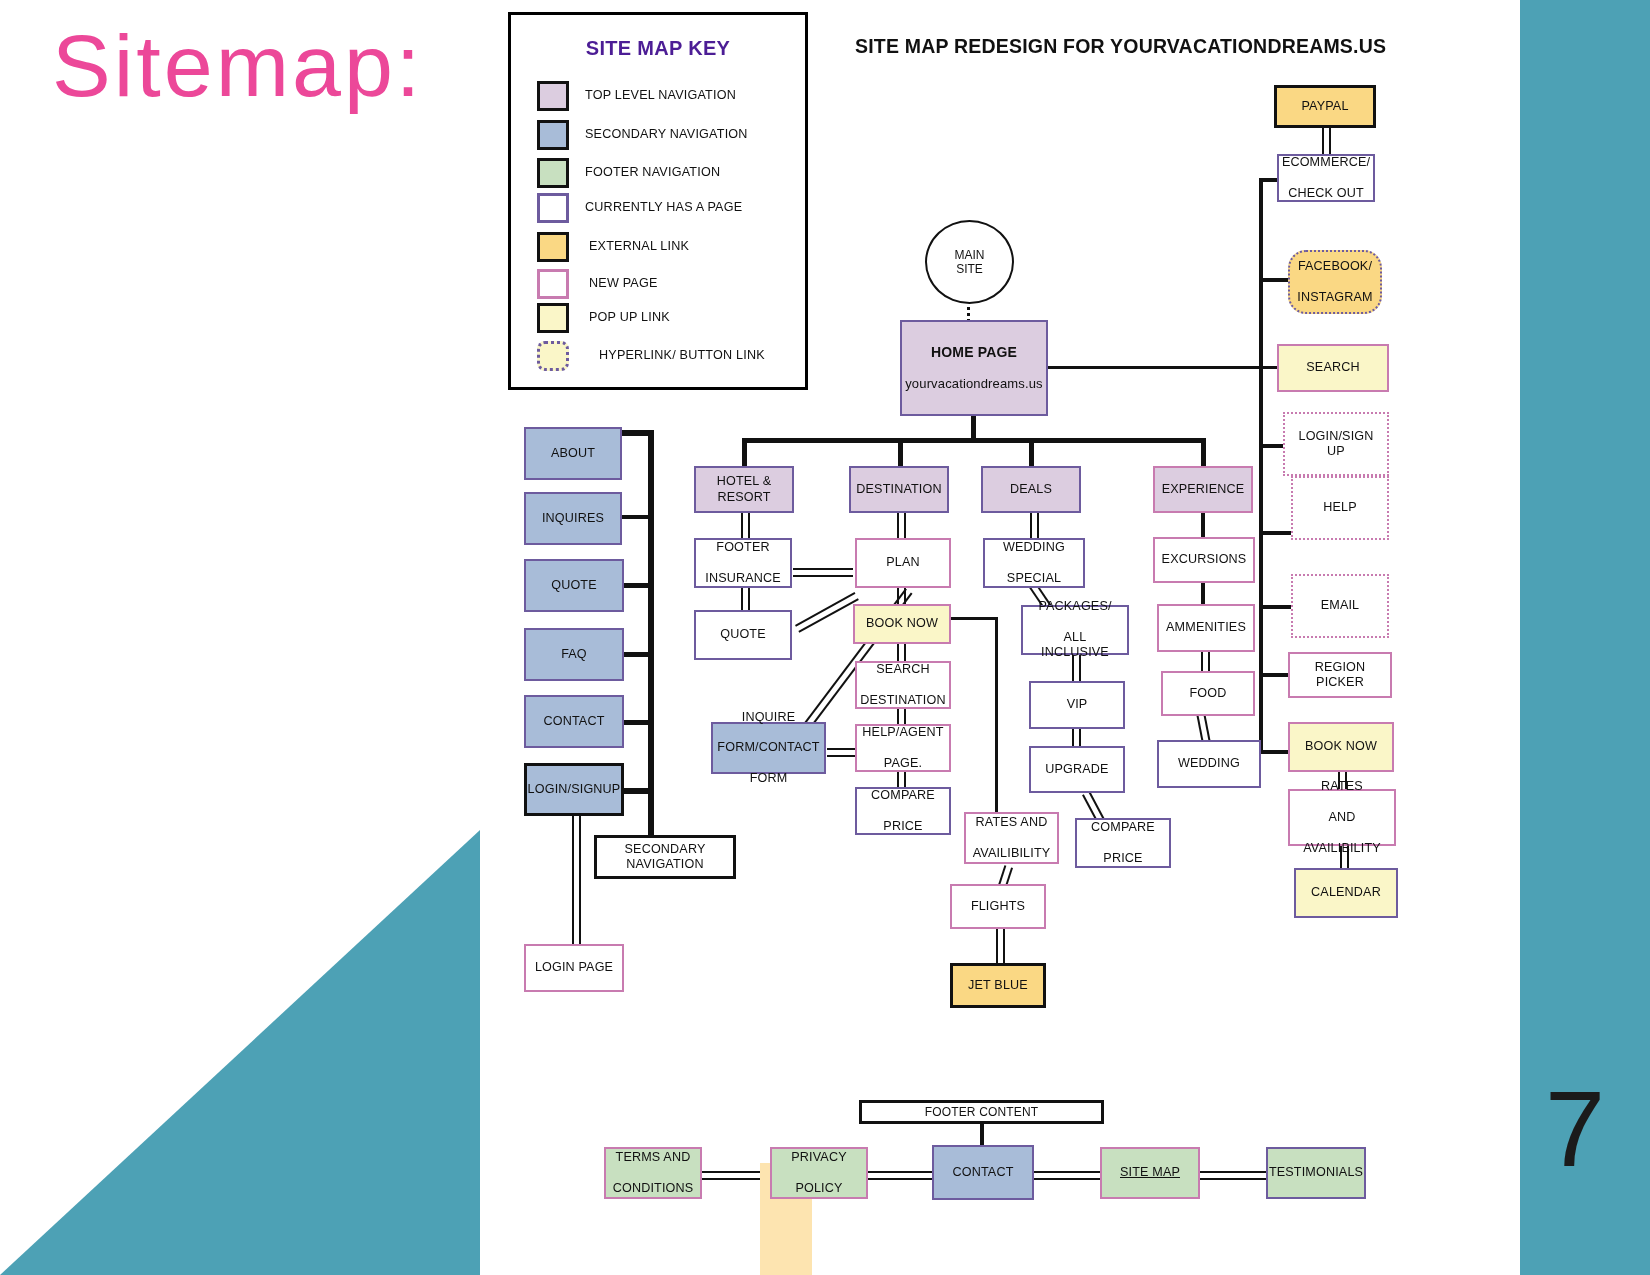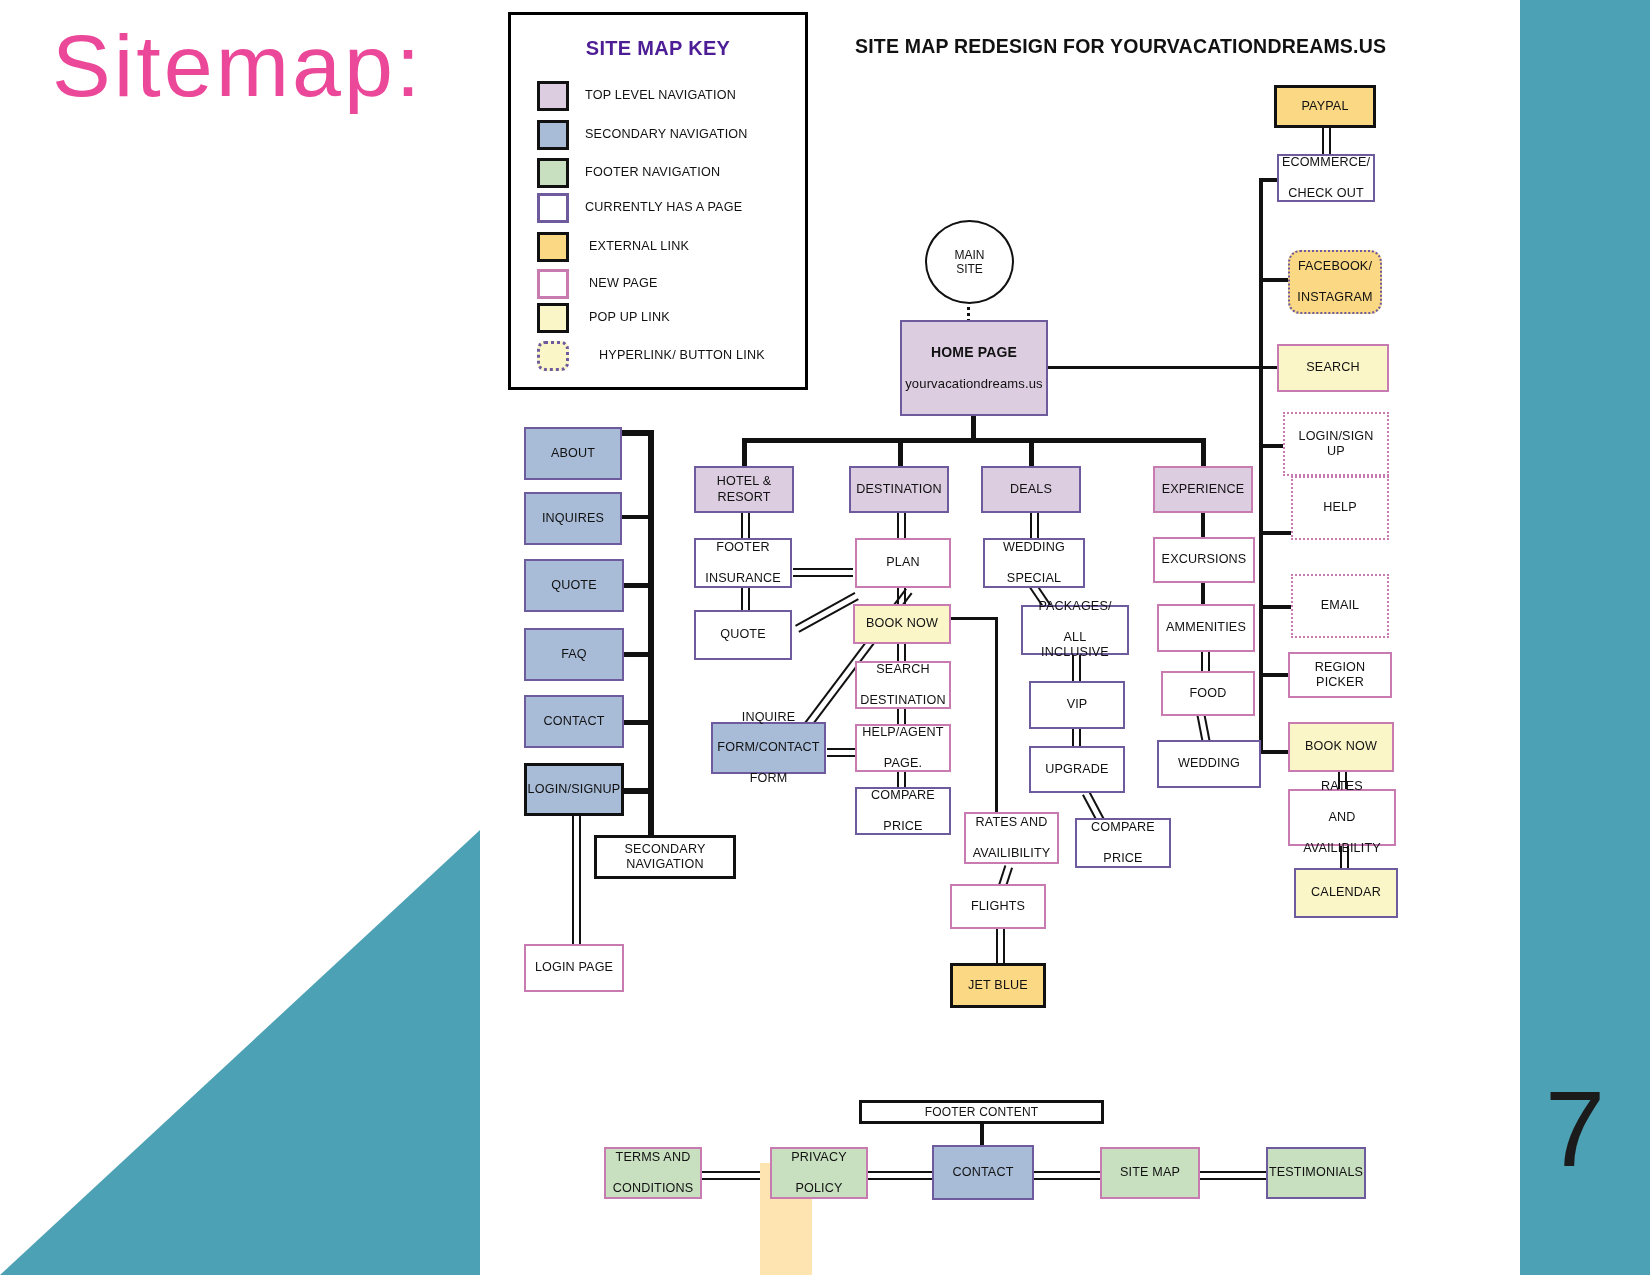--- a/index.html
+++ b/index.html
@@ -48,21 +48,21 @@
   .v-sec      {background:#a8bcd8;border:2.5px solid #6d5b9e;}
   .v-sec-dark {background:#a8bcd8;border:3px solid #111;}
   .v-foot     {background:#c8e0c0;border:2.5px solid #c87bb0;}
   .v-foot-p   {background:#c8e0c0;border:2.5px solid #6d5b9e;}
   .v-haspage  {background:#fff;border:2.5px solid #6d5b9e;}
   .v-newpage  {background:#fff;border:2.5px solid #c87bb0;}
   .v-ext      {background:#fad884;border:3px solid #111;}
   .v-popup    {background:#faf6c8;border:2.5px solid #c87bb0;}
   .v-popup-p  {background:#faf6c8;border:2.5px solid #6d5b9e;}
   .v-plain    {background:#fff;border:3px solid #111;}
-  .v-hyper-y  {background:#fad884;border:2.5px dotted #6d5b9e;border-radius:12px;}
+  .v-hyper-y  {background:#fad884;border:2.5px dotted #6d5b9e;border-radius:18px;}
   .v-hyper-w  {background:#fff;border:2.5px dotted #c87bb0;}
   .v-blank-y  {background:#fde4b0;border:none;}
 
   .bold-label{font-weight:bold;font-size:14px;}
   .sub-label{font-size:13px;}
 
   #main-site{position:absolute;left:925px;top:220px;width:85px;height:80px;
       border:2.5px solid #111;border-radius:50%;background:#fff;
       display:flex;align-items:center;justify-content:center;text-align:center;
       font-size:12px;color:#111;line-height:1.2;z-index:6;}
@@ -366,20 +366,20 @@
     <span><span>TERMS AND</span><br>
           <span>CONDITIONS</span></span>
     </div>
   <div class="node v-foot" style="left:770px;top:1147px;width:98px;height:52px;z-index:6;">
     <span><span>PRIVACY</span><br>
           <span>POLICY</span></span>
     </div>
   <div class="node v-sec" style="left:932px;top:1145px;width:102px;height:55px;">
     <span>CONTACT</span>
     </div>
-  <div class="node v-foot" style="left:1100px;top:1147px;width:100px;height:52px;">
+  <div class="node v-foot" style="left:1100px;top:1147px;width:100px;height:52px;text-decoration:underline;">
     <span>SITE MAP</span>
     </div>
   <div class="node v-foot-p" style="left:1266px;top:1147px;width:100px;height:52px;">
     <span>TESTIMONIALS</span>
     </div>
 
 </div>
 
 </body></html>

